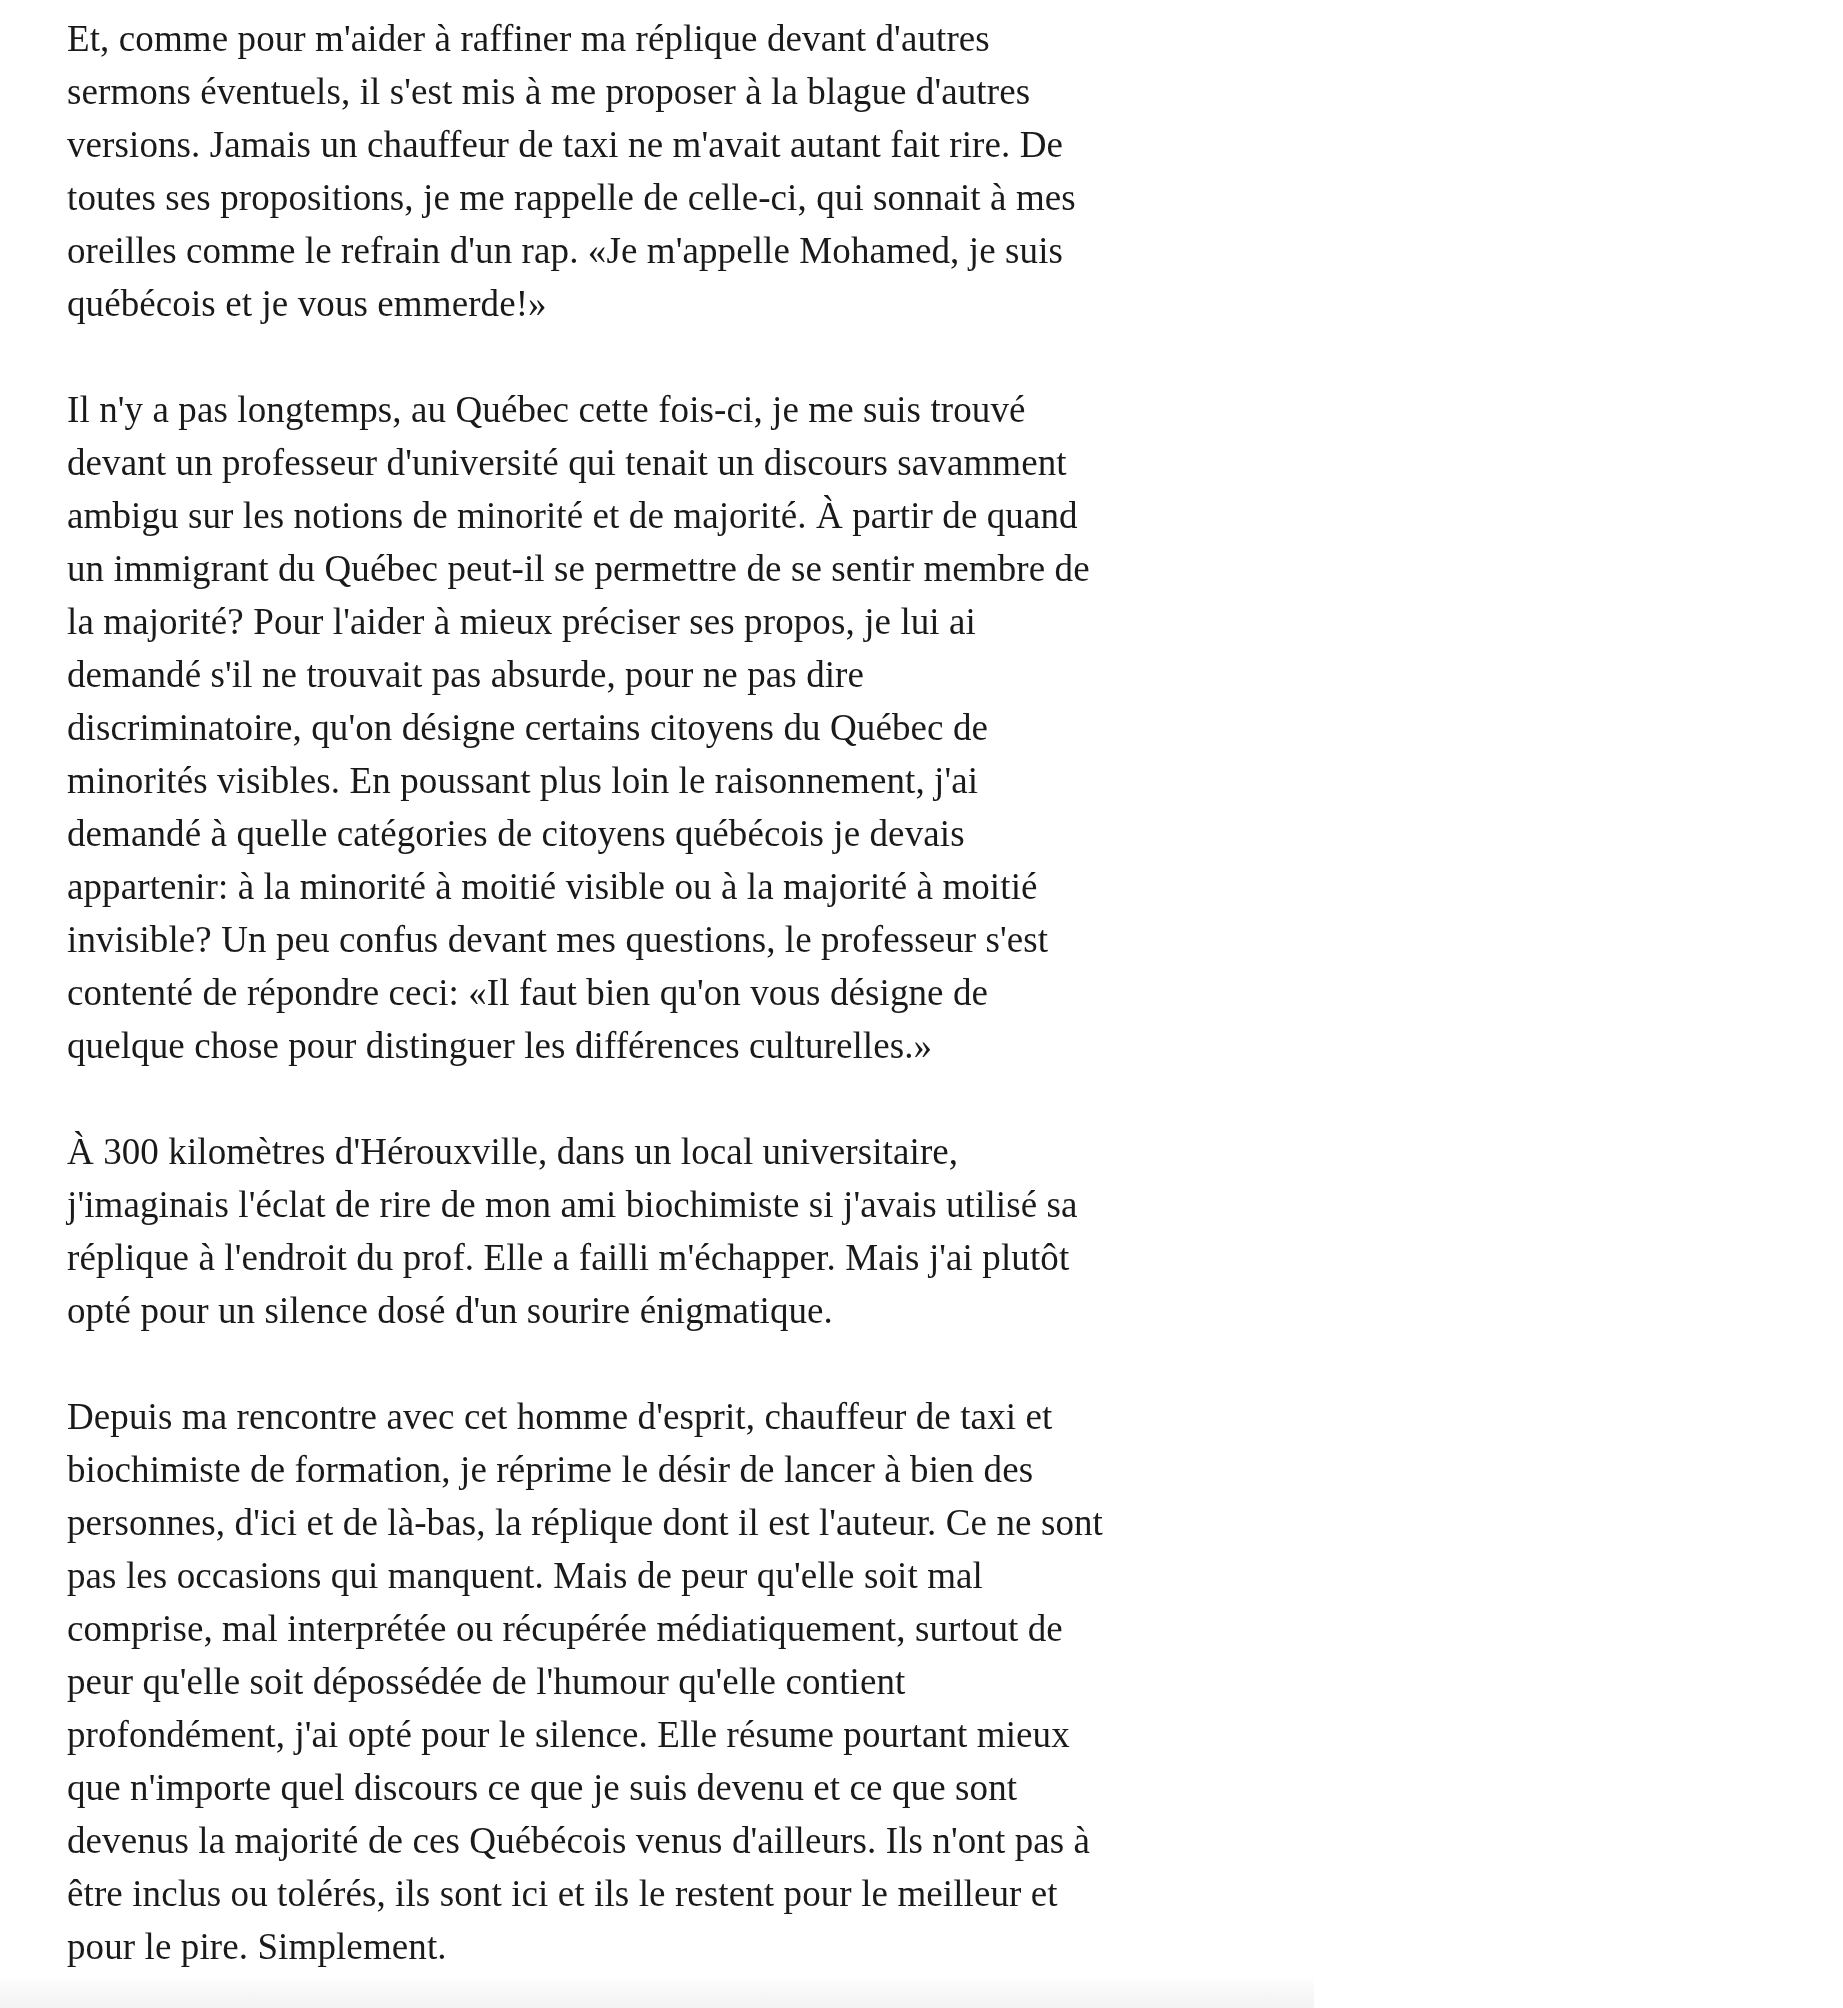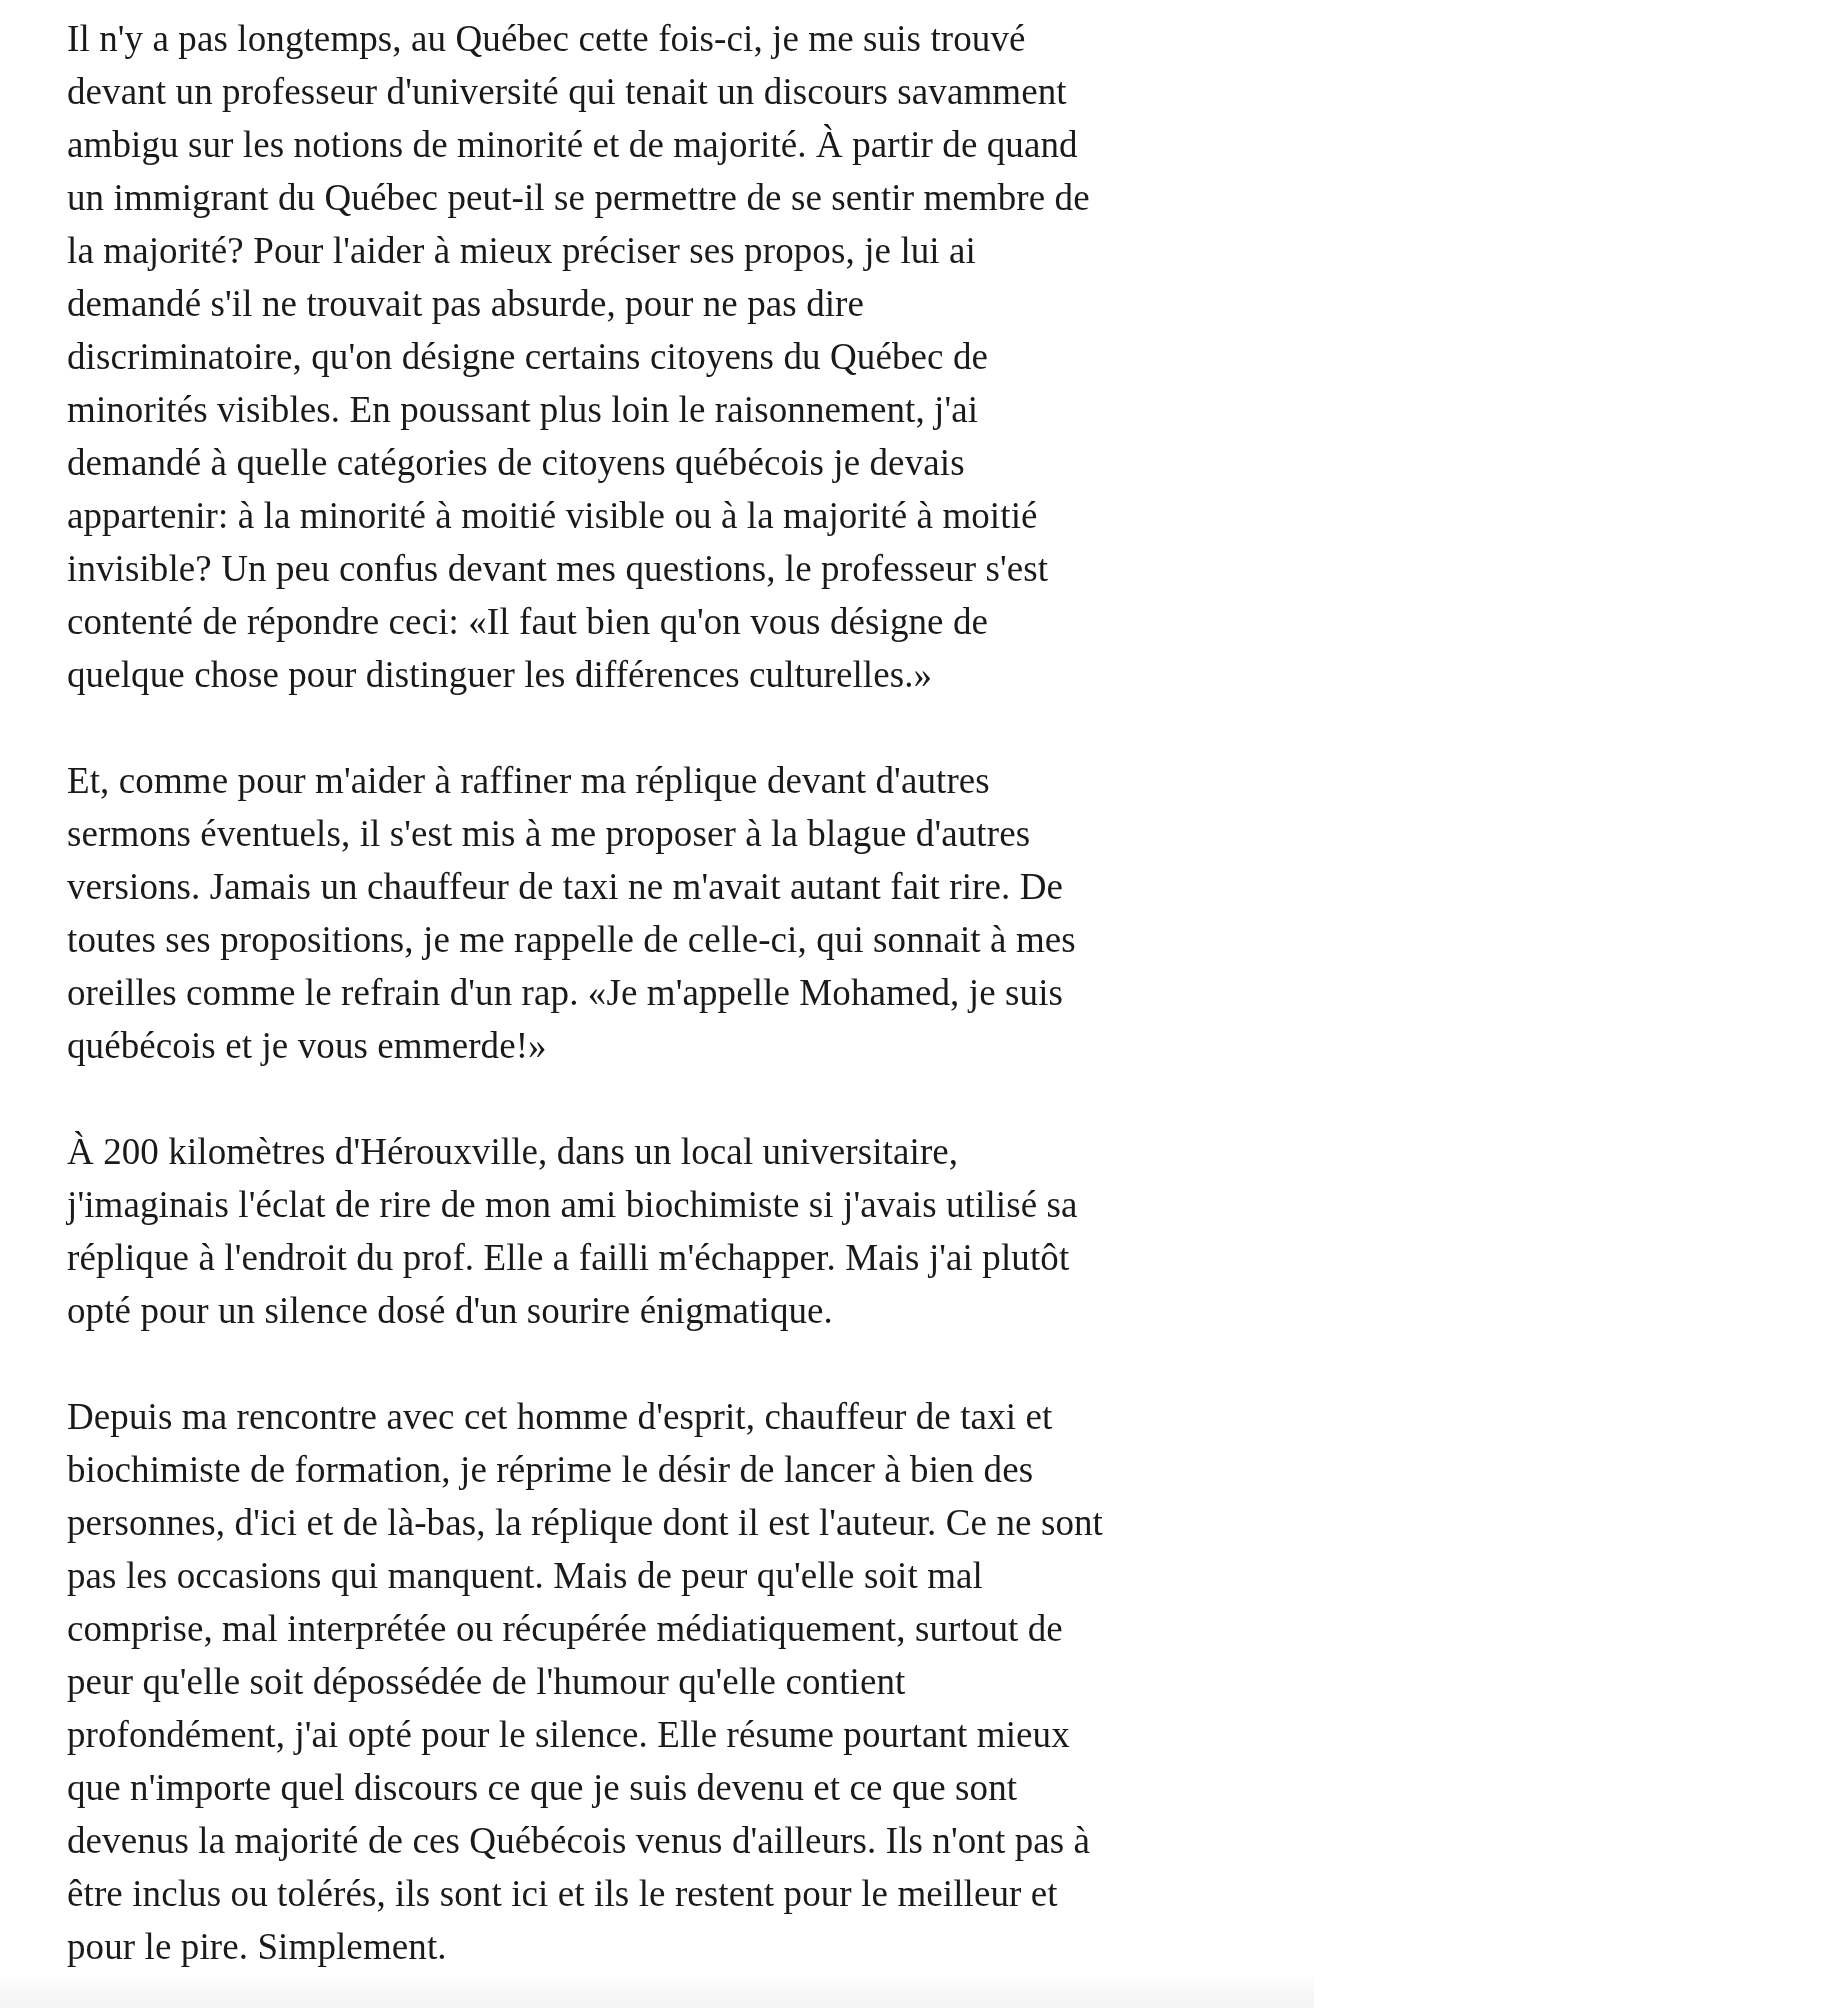--- a/index.html
+++ b/index.html
@@ -35,40 +35,40 @@
     top: 1977px;
     width: 1314px;
     height: 31px;
     background: linear-gradient(180deg, #fefefe 0%, #f7f7f7 55%, #f4f4f4 100%);
   }
 </style>
 </head>
 <body>
 
 <main class="article">
+  <p class="para">Et, comme pour m'aider à raffiner ma réplique devant d'autres
+sermons éventuels, il s'est mis à me proposer à la blague d'autres
+versions. Jamais un chauffeur de taxi ne m'avait autant fait rire. De
+toutes ses propositions, je me rappelle de celle-ci, qui sonnait à mes
+oreilles comme le refrain d'un rap. «Je m'appelle Mohamed, je suis
+québécois et je vous emmerde!»</p>
   <p class="para">Il n'y a pas longtemps, au Québec cette fois-ci, je me suis trouvé
 devant un professeur d'université qui tenait un discours savamment
 ambigu sur les notions de minorité et de majorité. À partir de quand
 un immigrant du Québec peut-il se permettre de se sentir membre de
 la majorité? Pour l'aider à mieux préciser ses propos, je lui ai
 demandé s'il ne trouvait pas absurde, pour ne pas dire
 discriminatoire, qu'on désigne certains citoyens du Québec de
 minorités visibles. En poussant plus loin le raisonnement, j'ai
 demandé à quelle catégories de citoyens québécois je devais
 appartenir: à la minorité à moitié visible ou à la majorité à moitié
 invisible? Un peu confus devant mes questions, le professeur s'est
 contenté de répondre ceci: «Il faut bien qu'on vous désigne de
 quelque chose pour distinguer les différences culturelles.»</p>
-  <p class="para">Et, comme pour m'aider à raffiner ma réplique devant d'autres
-sermons éventuels, il s'est mis à me proposer à la blague d'autres
-versions. Jamais un chauffeur de taxi ne m'avait autant fait rire. De
-toutes ses propositions, je me rappelle de celle-ci, qui sonnait à mes
-oreilles comme le refrain d'un rap. «Je m'appelle Mohamed, je suis
-québécois et je vous emmerde!»</p>
-  <p class="para">À 200 kilomètres d'Hérouxville, dans un local universitaire,
+  <p class="para">À 300 kilomètres d'Hérouxville, dans un local universitaire,
 j'imaginais l'éclat de rire de mon ami biochimiste si j'avais utilisé sa
 réplique à l'endroit du prof. Elle a failli m'échapper. Mais j'ai plutôt
 opté pour un silence dosé d'un sourire énigmatique.</p>
   <p class="para">Depuis ma rencontre avec cet homme d'esprit, chauffeur de taxi et
 biochimiste de formation, je réprime le désir de lancer à bien des
 personnes, d'ici et de là-bas, la réplique dont il est l'auteur. Ce ne sont
 pas les occasions qui manquent. Mais de peur qu'elle soit mal
 comprise, mal interprétée ou récupérée médiatiquement, surtout de
 peur qu'elle soit dépossédée de l'humour qu'elle contient
 profondément, j'ai opté pour le silence. Elle résume pourtant mieux

